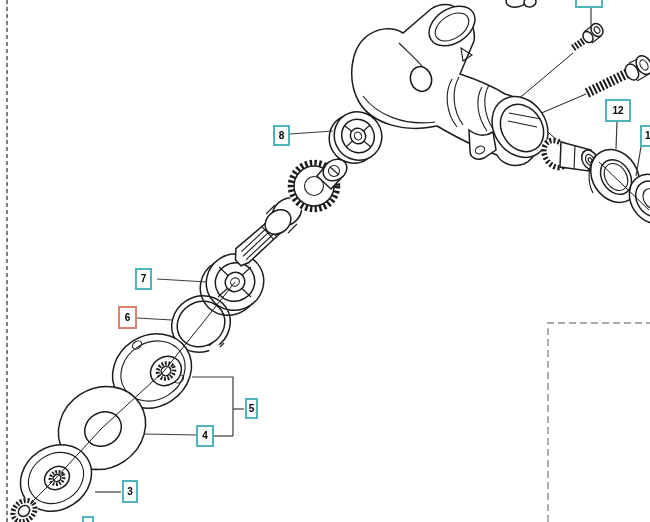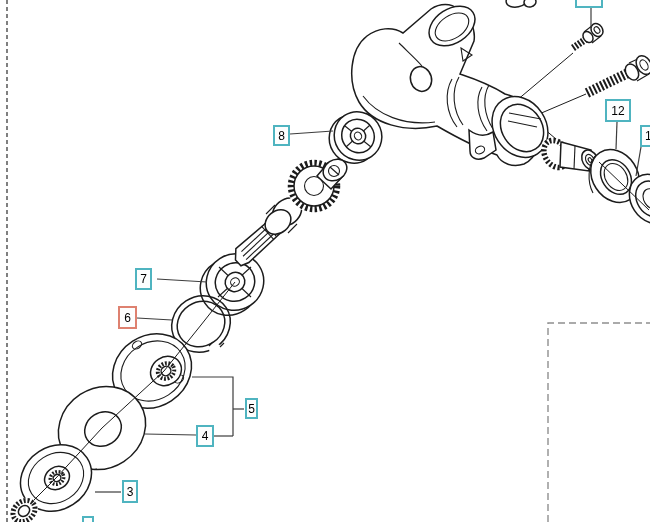--- a/index.html
+++ b/index.html
@@ -16,21 +16,21 @@
   .axis{fill:none;stroke:var(--line,#1c1c1c);stroke-width:1;}
   .lead{fill:none;stroke:#3d3d3d;stroke-width:1.2;}
   .teeth{fill:none;stroke:var(--line,#1c1c1c);}
   .wfill{fill:#ffffff;stroke:none;}
   
   .plabel{
     position:absolute;box-sizing:border-box;
     border:2px solid var(--label-border,#4fb4c0);
     background:var(--label-bg,#fdfefe);
     color:var(--label-text,#000);
-    font-weight:400;font-size:12px;line-height:1;
+    font-weight:700;font-size:10px;line-height:1;
     display:flex;align-items:center;justify-content:center;
     cursor:pointer;
   }
   .plabel.highlight{border-color:var(--label-border-highlight,#de8170);}
   .plabel.partial-right{justify-content:flex-start;padding-left:3px;}
 </style>
 </head>
 <body>
 
 <div id="stage">

